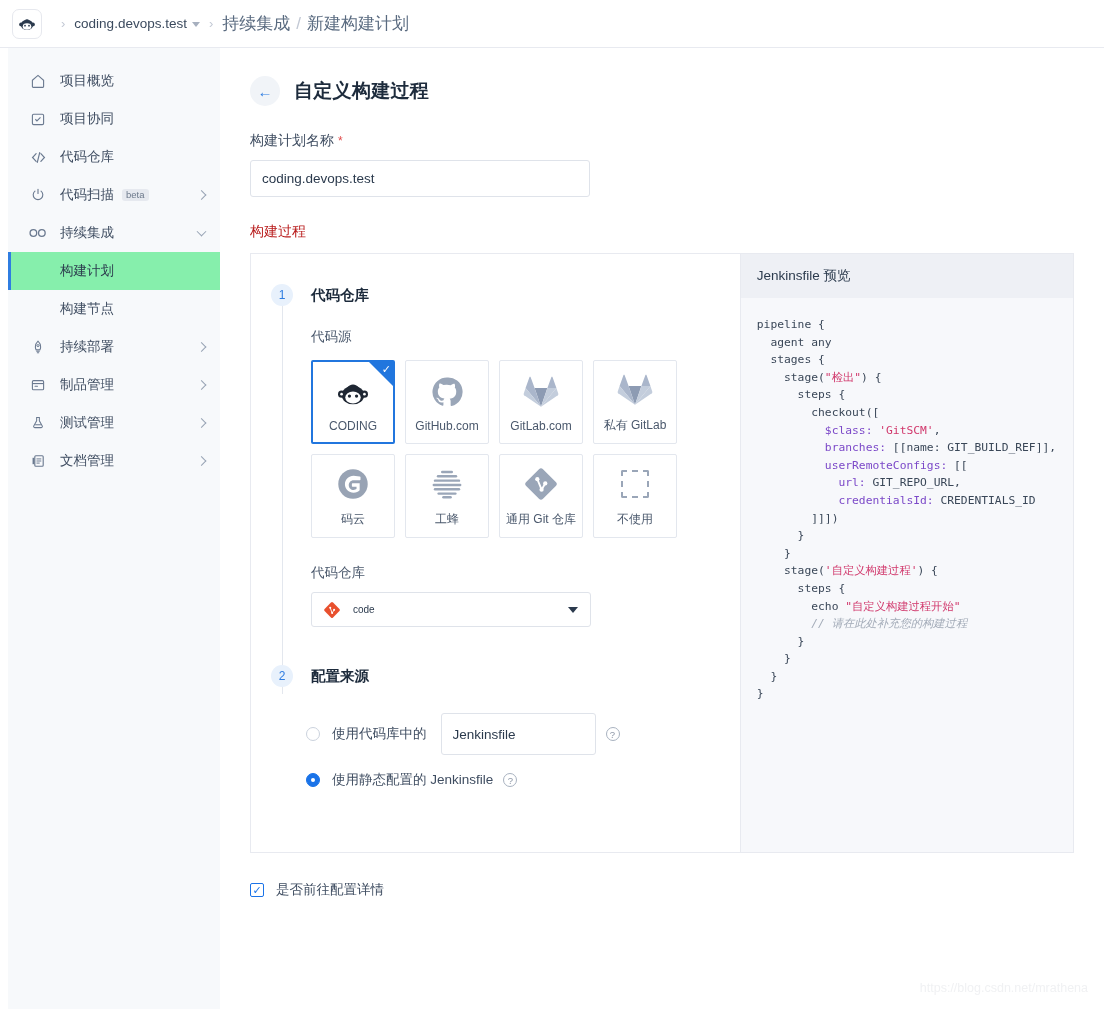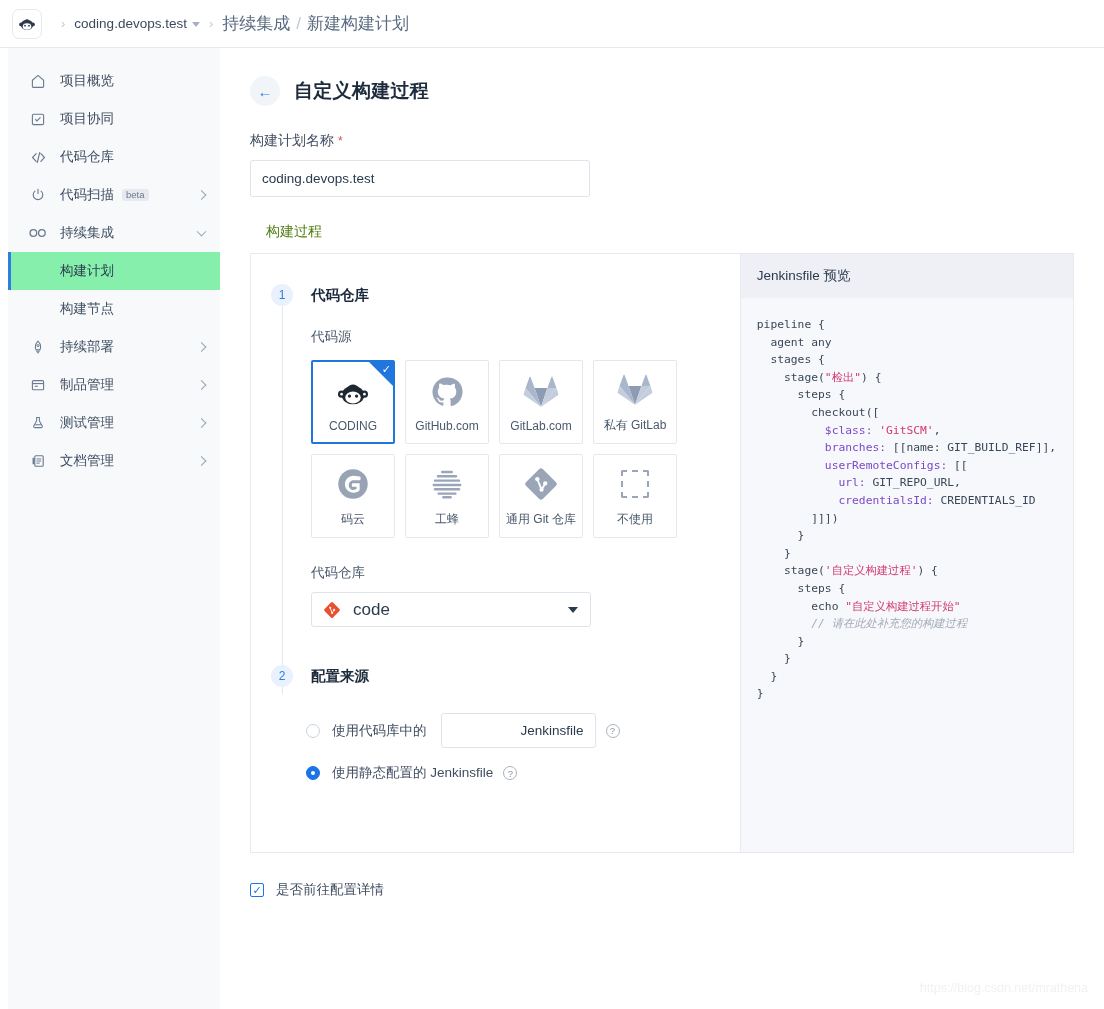--- a/index.html
+++ b/index.html
@@ -150,22 +150,22 @@
     border: 1px solid #dfe3ea;
     border-radius: 3px;
     font-size: 13.5px;
     color: #2b3a4d;
     padding: 0 11px;
     font-family: "Liberation Sans", sans-serif;
     background: #fff;
     outline: none;
   }
   .section-label {
-    font-size: 14px; color: #4d7c0f;
-    margin: 26px 0 12px 46px;
+    font-size: 14px; color: #b91c1c;
+    margin: 26px 0 12px 30px;
   }
 
   
   #panel {
     margin-left: 30px;
     width: 824px;
     height: 600px;
     border: 1px solid #e8eaf0;
     display: flex;
     background: #fff;
@@ -257,21 +257,21 @@
 
   
   .repo-label { font-size: 13.5px; color: #4a586c; margin-left: 60px; margin-top: 26px; }
   .repo-select {
     margin-left: 60px; margin-top: 10px;
     width: 280px; height: 35px;
     border: 1px solid #dfe3ea;
     border-radius: 3px;
     display: flex; align-items: center;
     padding: 0 11px;
-    font-size: 17px;
+    font-size: 10px;
     color: #2b3a4d;
     cursor: pointer;
     background: #fff;
     position: relative;
   }
   .repo-select .rsel-txt { margin-left: 12px; }
   .repo-select .dd-caret {
     position: absolute; right: 12px; top: 50%;
     width: 0; height: 0;
     border-left: 5px solid transparent;
@@ -296,31 +296,30 @@
   .radio.on { border-color: #1a73e8; background: #1a73e8; }
   .radio.on::after {
     content: "";
     position: absolute; left: 4px; top: 4px;
     width: 4px; height: 4px;
     border-radius: 50%;
     background: #fff;
   }
   .radio-text { font-size: 13.5px; color: #3f4d61; margin-left: 12px; }
   .jf-input {
-    width: 155px; height: 35px;
+    width: 155px; height: 42px;
     border: 1px solid #dfe3ea;
     border-radius: 3px;
     font-size: 13.5px;
     color: #2b3a4d;
     padding: 0 11px;
     margin-left: 14px;
     font-family: "Liberation Sans", sans-serif;
     outline: none;
     background: #fff;
-    text-align: right;
   }
   .q-icon {
     width: 14px; height: 14px;
     border-radius: 50%;
     border: 1.2px solid #a8b2c0;
     color: #8b95a5;
     font-size: 9.5px;
     display: inline-flex; align-items: center; justify-content: center;
     margin-left: 10px;
     flex: none;

